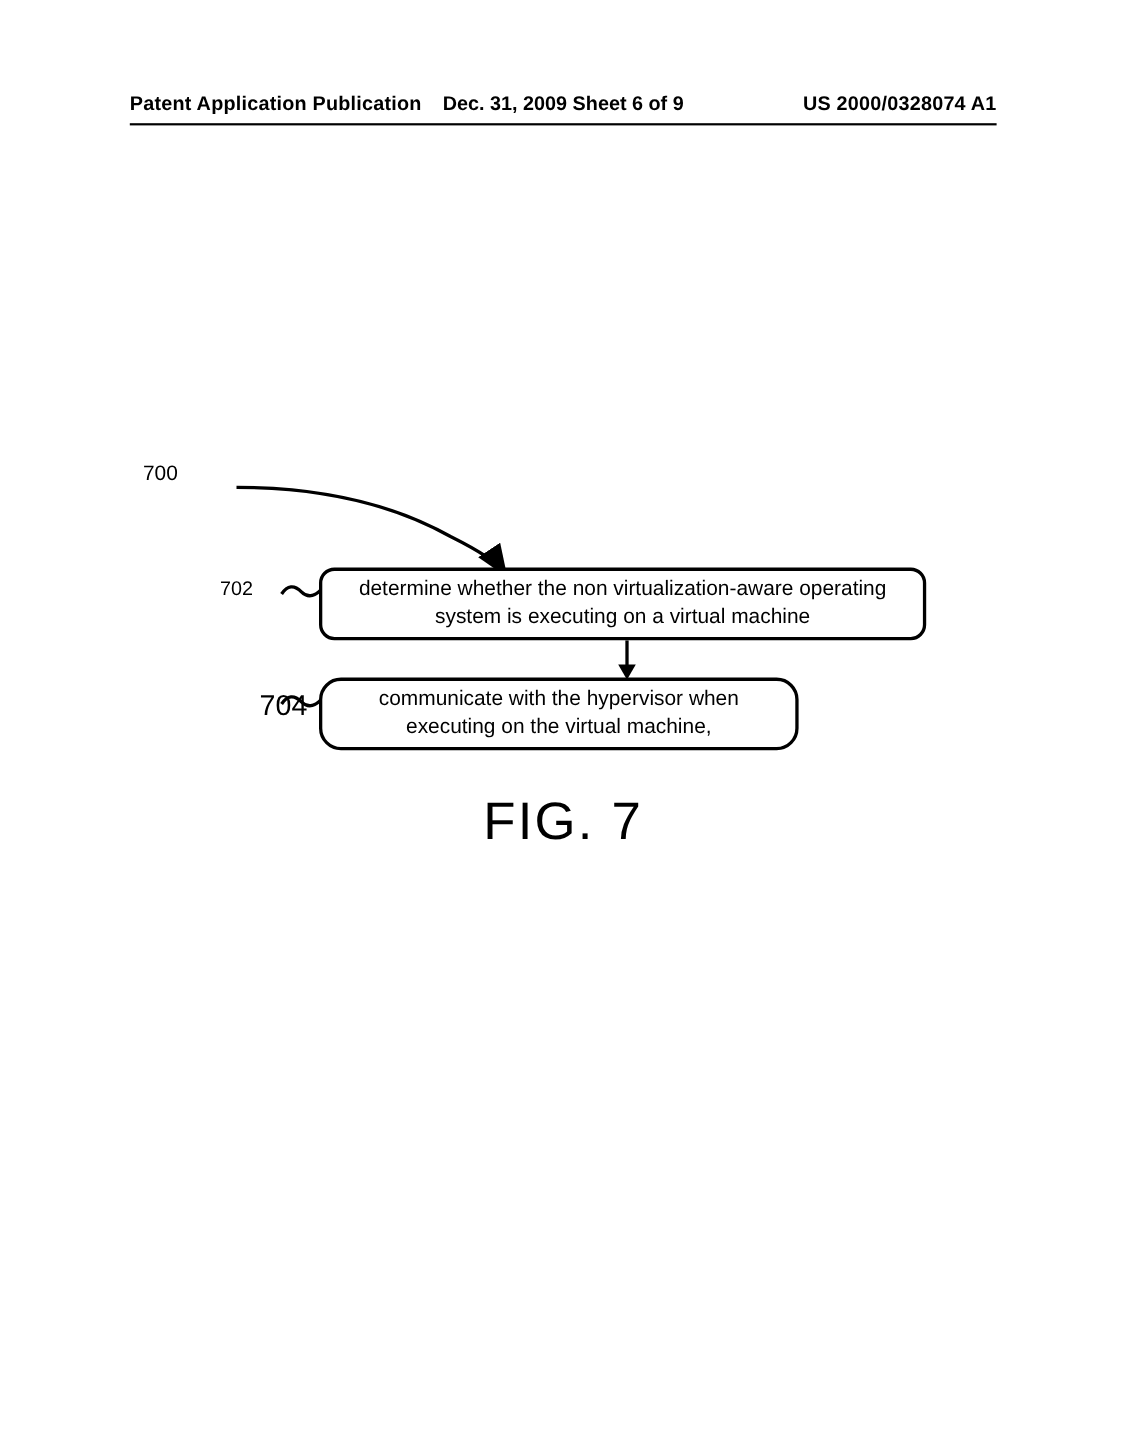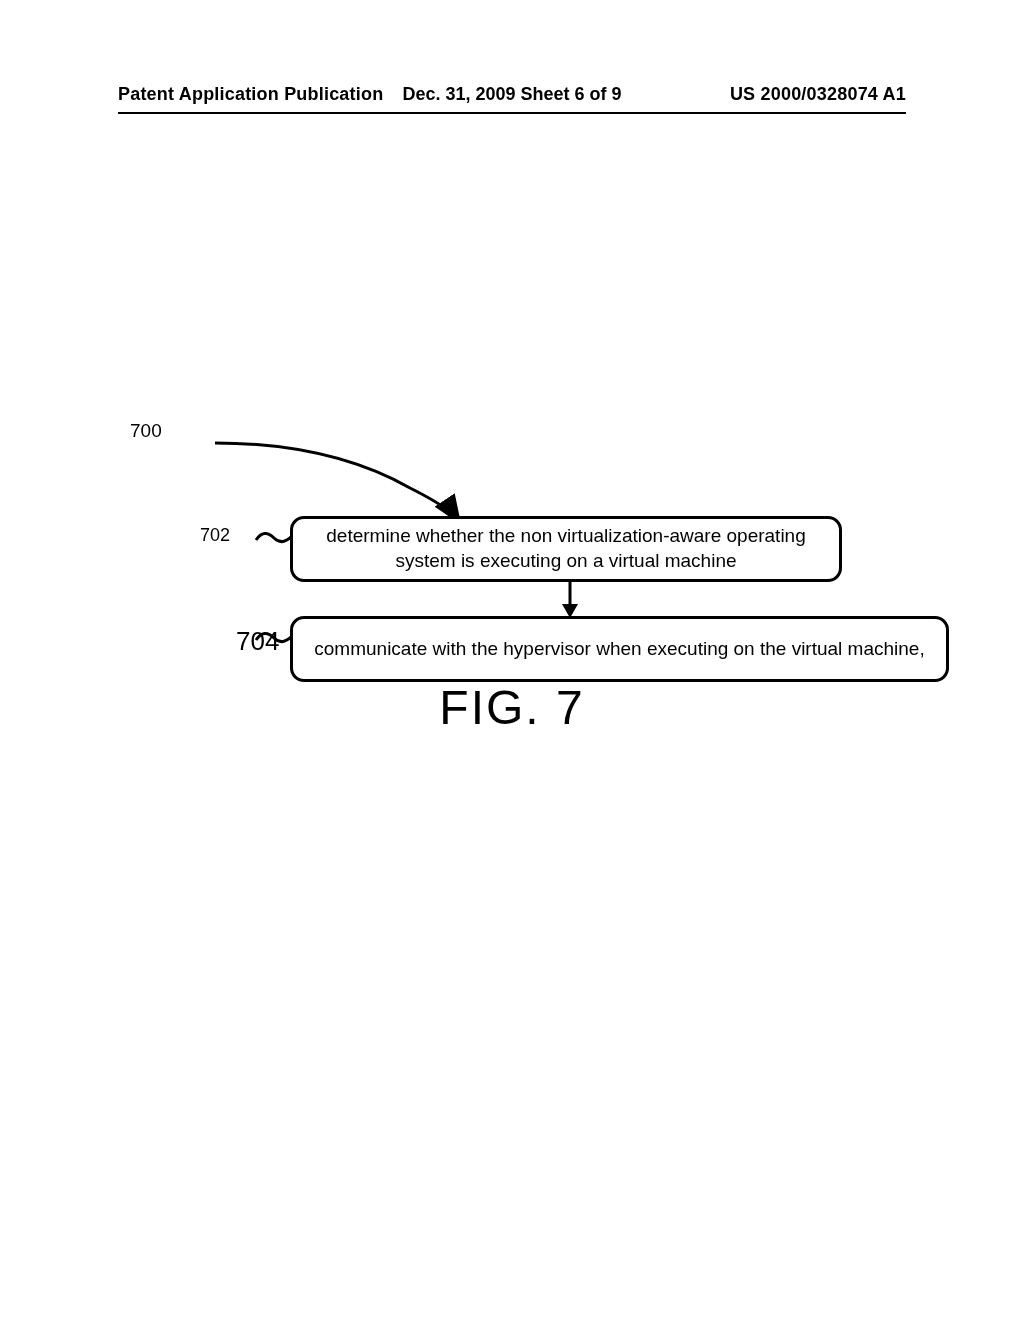--- a/index.html
+++ b/index.html
@@ -116,26 +116,27 @@
       margin-left: 36px;
     }
     .tilde-704 {
       position: absolute;
       top: 200px;
       left: 254px;
     }
     .box-704 {
       top: 196px;
       left: 290px;
-      width: 659px;
+      width: 436px;
       height: 66px;
+      border-radius: 20px;
     }
     .figure-label {
       position: absolute;
-      top: 680px;
+      top: 720px;
       left: 0;
       width: 100%;
       text-align: center;
       font-size: 48px;
       font-family: Arial, sans-serif;
       color: #000;
       letter-spacing: 2px;
     }
   </style>
 </head>

